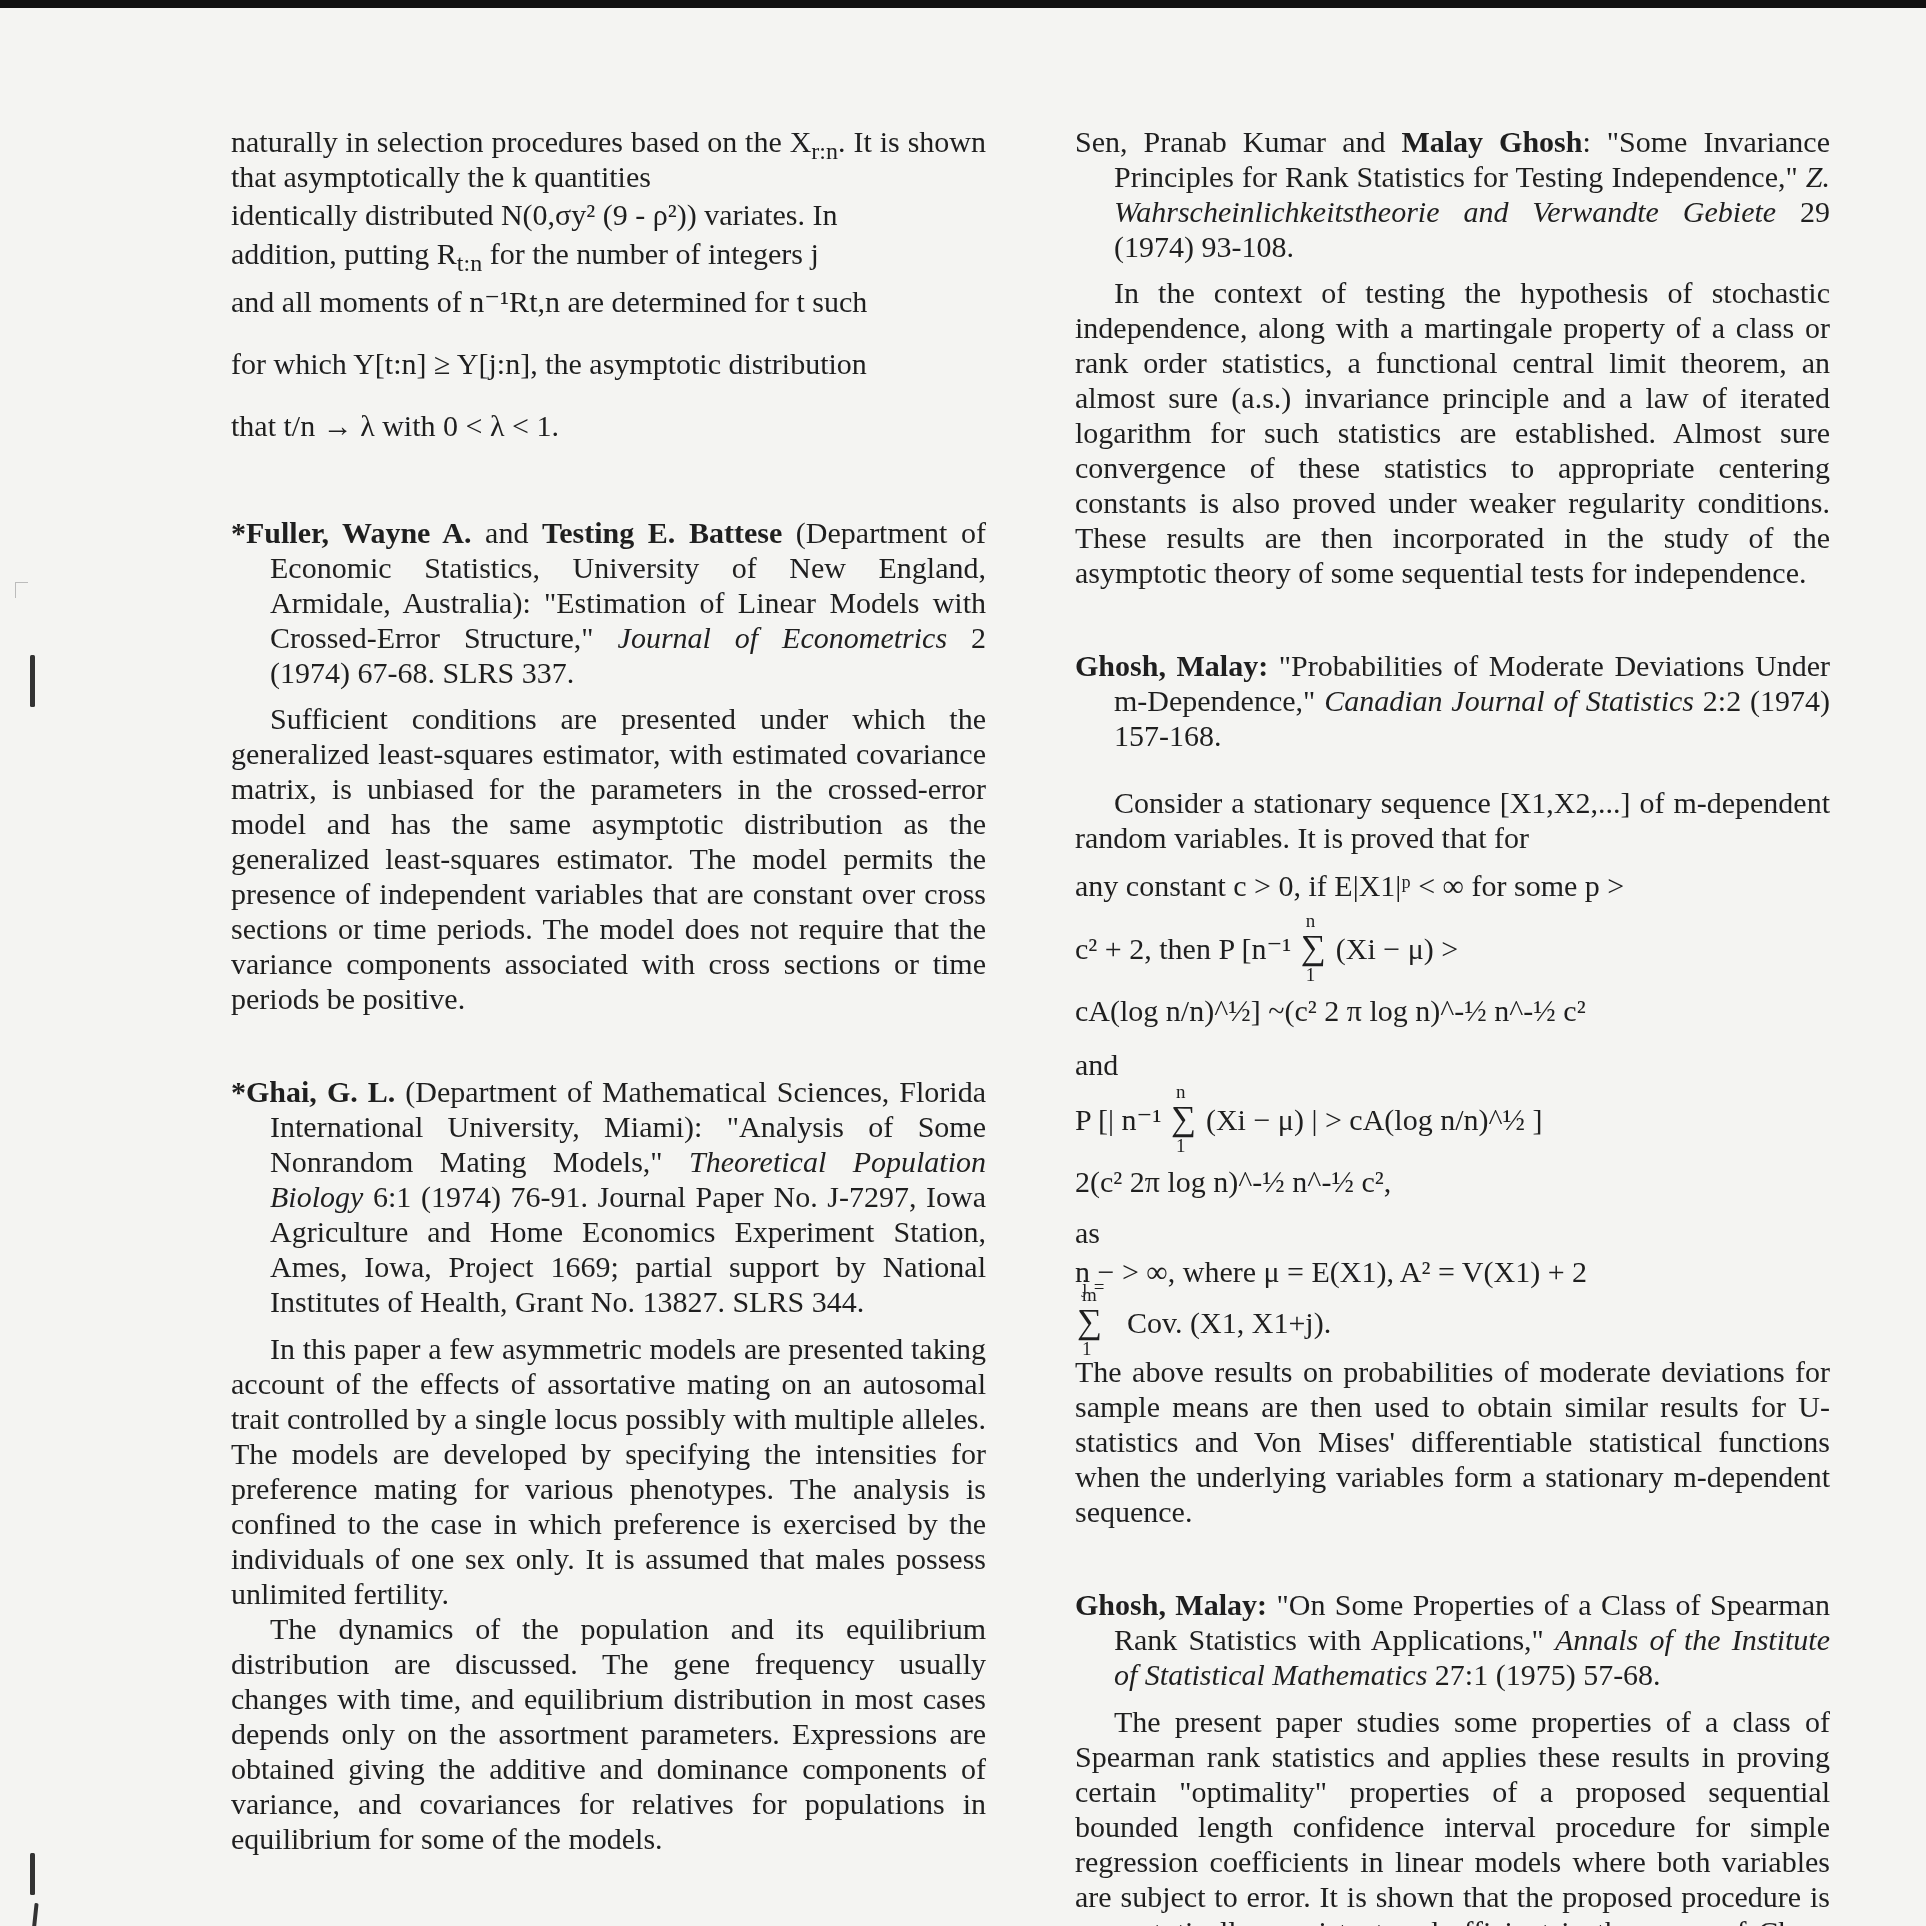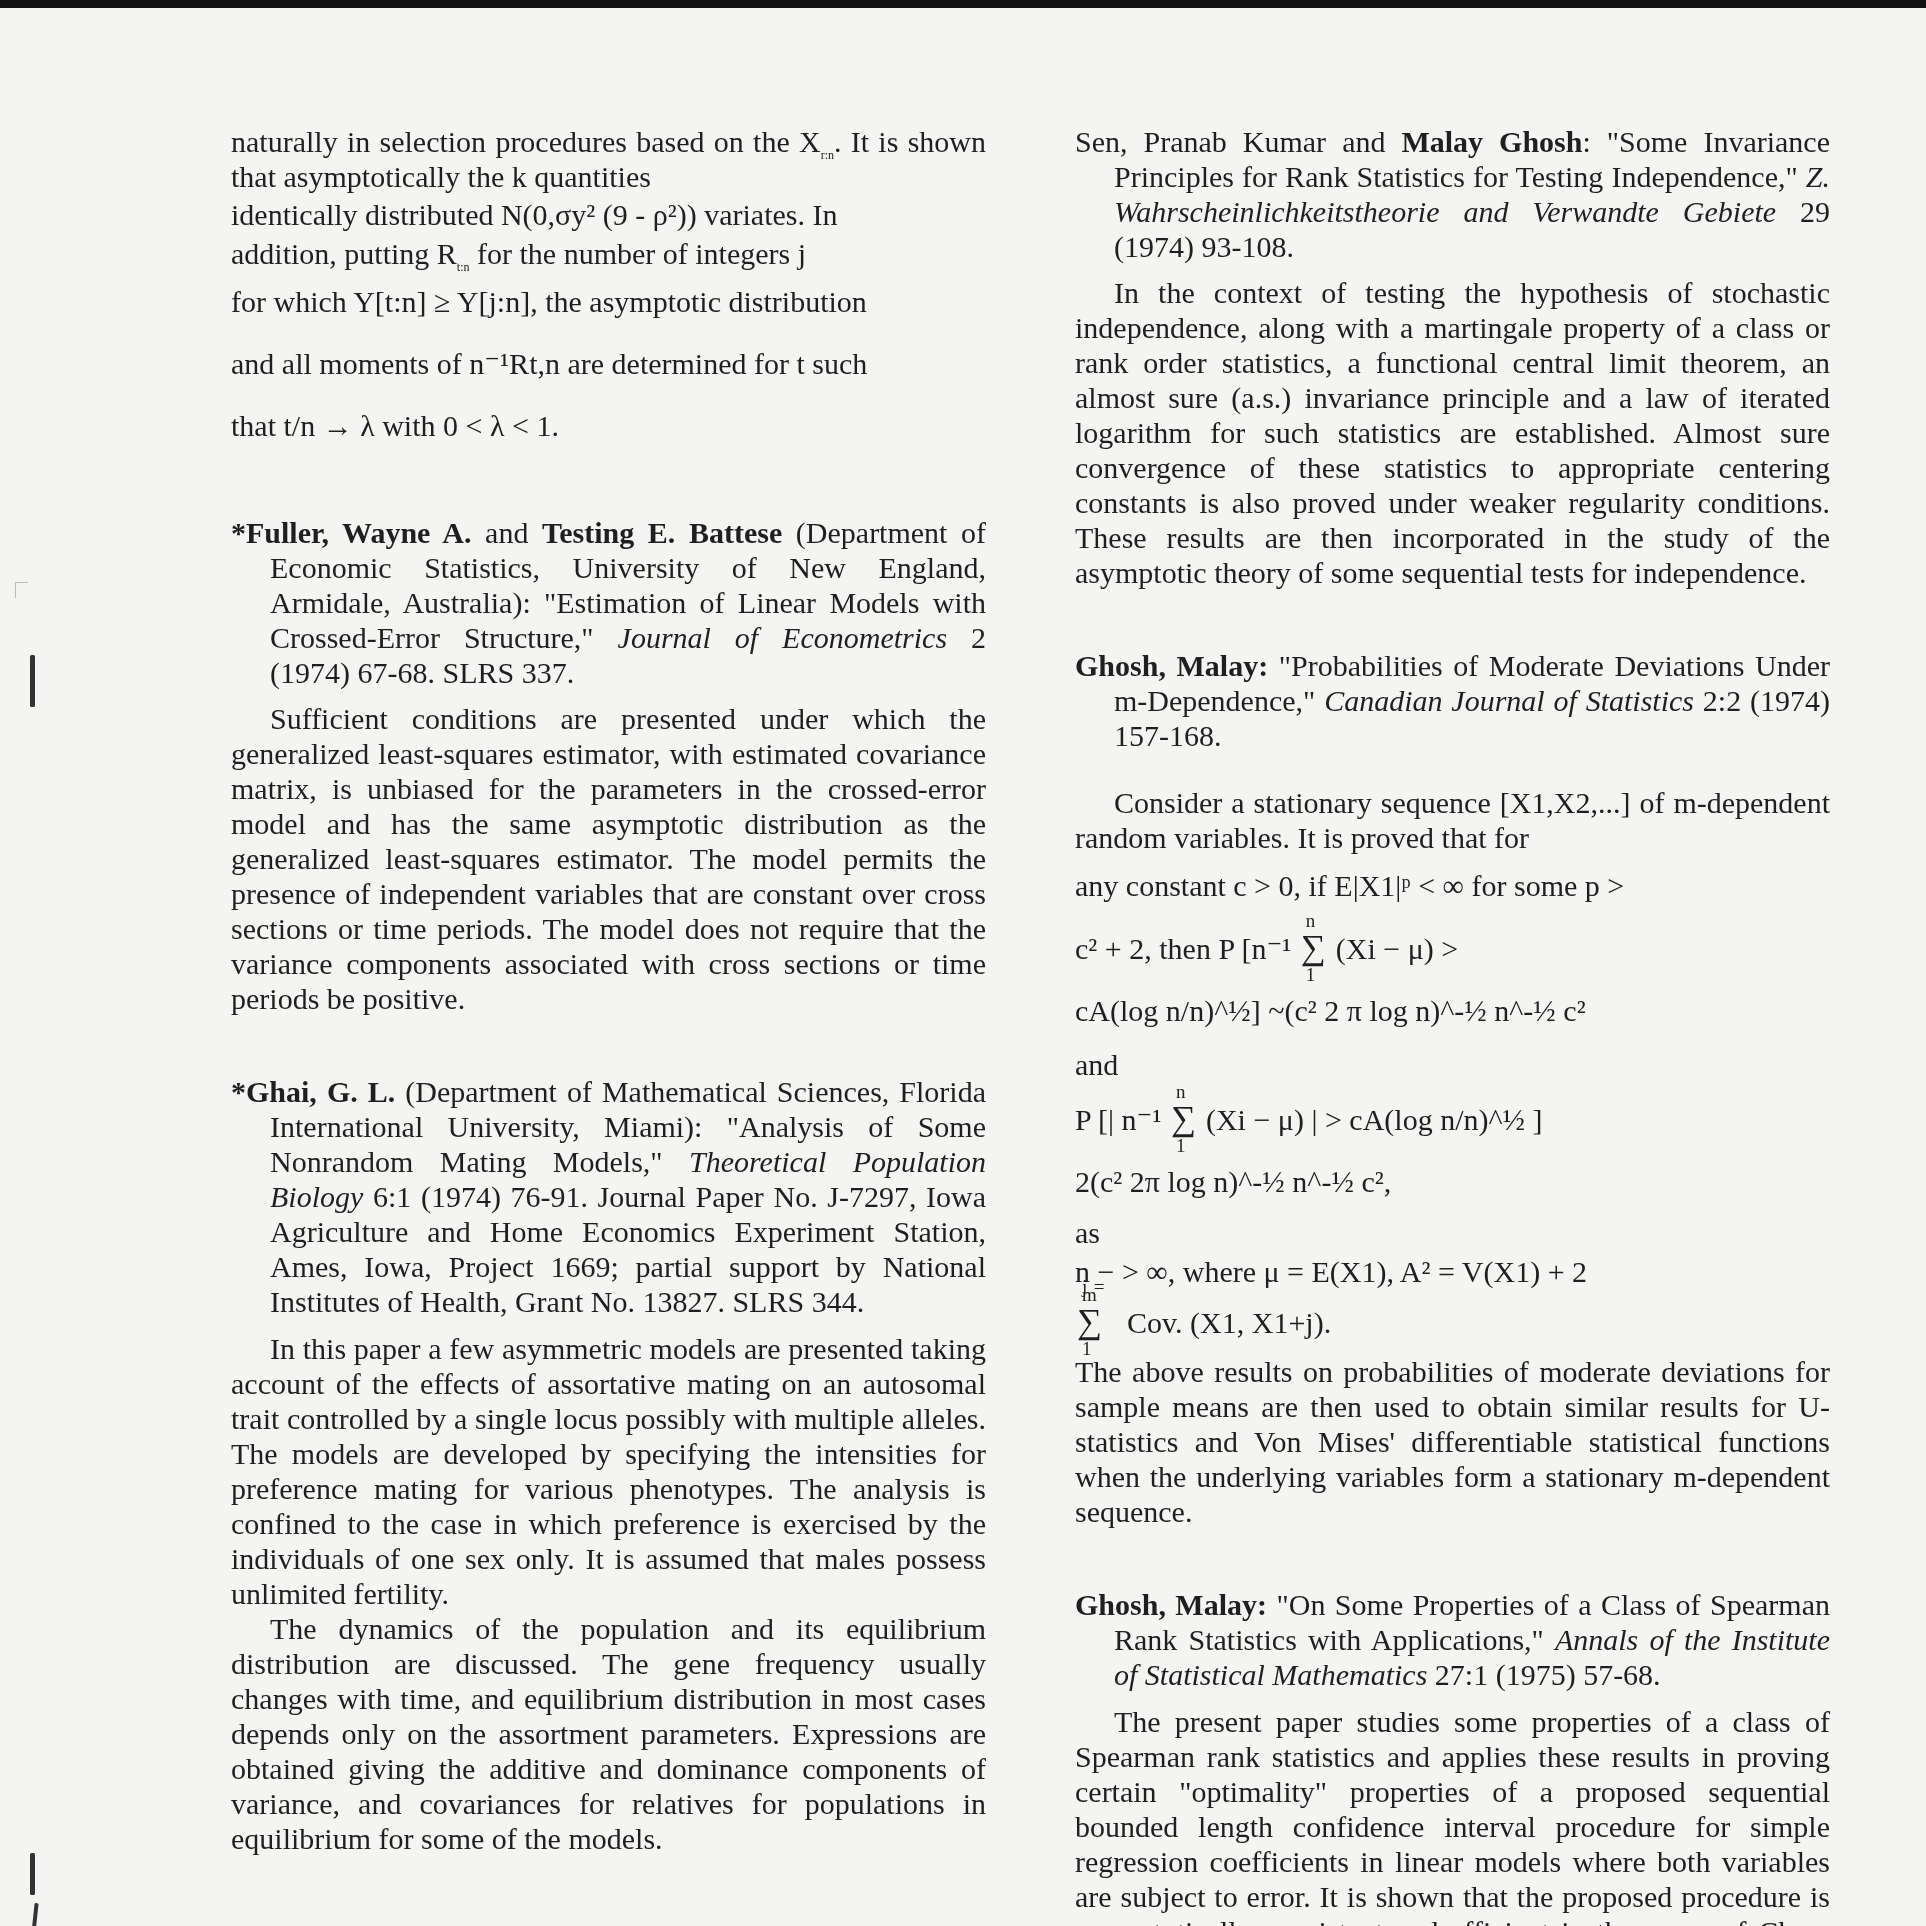--- a/index.html
+++ b/index.html
@@ -14,21 +14,21 @@
   }
   .col { position: absolute; width: 755px; font-size: 30px; line-height: 35px; }
   .col.left { left: 231px; top: 116px; }
   .col.right { left: 1075px; top: 116px; }
   p { margin: 0; text-align: justify; }
   .entry { padding-left: 39px; text-indent: -39px; text-align: justify; }
   .abstract { text-indent: 39px; margin-top: 11.6px; }
   .b { font-weight: bold; }
   .i { font-style: italic; }
   .formula { margin: 0; line-height: 62px; }
-  sub, sup { font-size: 12px; line-height: 0; }
+  sub, sup { font-size: 24px; line-height: 0; }
   .gap-l { margin-top: 58px; }
   .sigma { display: inline-block; position: relative; font-size: 35px; padding: 0 2.3px; }
   .sigma .up { position: absolute; top: -27px; left: 7px; font-size: 19px; }
   .sigma .lo { position: absolute; bottom: -27px; left: 7px; font-size: 19px; }
   .staple { position: absolute; background: #333; border-radius: 1.5px; }
   .staple.s1 { left: 30px; top: 647px; width: 5.4px; height: 52px; }
   .staple.s2 { left: 30px; top: 1845px; width: 4.6px; height: 42px; }
   .staple.s3 { left: 32px; top: 1895px; width: 3.9px; height: 50px; transform: rotate(6deg); }
   .margin-mark { position: absolute; left: 15.4px; top: 574px; width: 11.6px; height: 15.4px;
     border-top: 1.5px solid #bbb; border-left: 1.5px solid #bbb; }
@@ -46,22 +46,22 @@
   <div class="col left">
 
     <p style="text-align:justify;">
       <span>naturally in selection procedures based on the X</span><sub>r:n</sub><span>.</span>
       <span>It is shown that asymptotically the k quantities</span>
     </p>
     <p class="formula" style="line-height:42px;">identically distributed N(0,σy² (9 - ρ²)) variates. In</p>
     <p>
       <span>addition, putting R</span><sub>t:n</sub><span> for the number of integers j</span>
     </p>
+    <p class="formula">and all moments of n⁻¹Rt,n are determined for t such</p>
     <p class="formula">for which Y[t:n] ≥ Y[j:n], the asymptotic distribution</p>
-    <p class="formula">and all moments of n⁻¹Rt,n are determined for t such</p>
     <p class="formula">that t/n → λ with 0 &lt; λ &lt; 1.</p>
 
     <div class="gap-l">
       <p class="entry">
         <span class="b">*</span><span class="b">Fuller, Wayne A.</span><span> and </span><span class="b">Testing E. Battese</span>
         <span>(Department of Economic Statistics, University of New England, Armidale, Australia):</span>
         <span>"Estimation of Linear Models with Crossed-Error Structure,"</span>
         <span class="i">Journal of Econometrics</span>
         <span>2 (1974) 67-68. SLRS 337.</span>
       </p>

